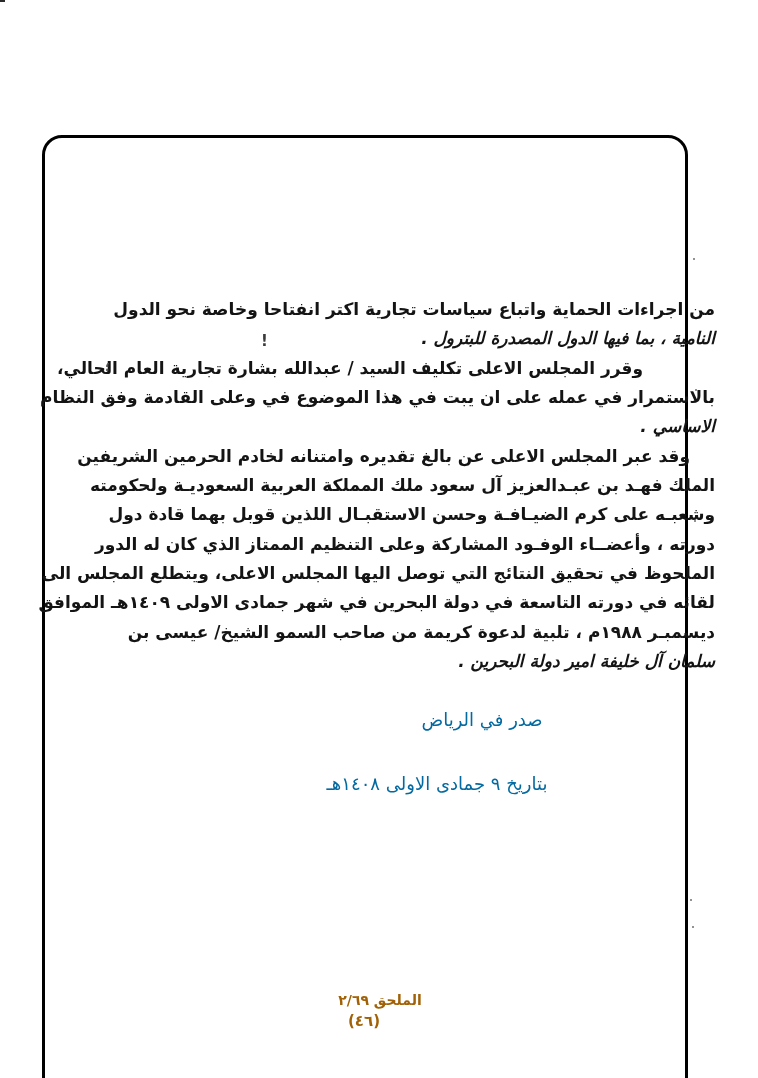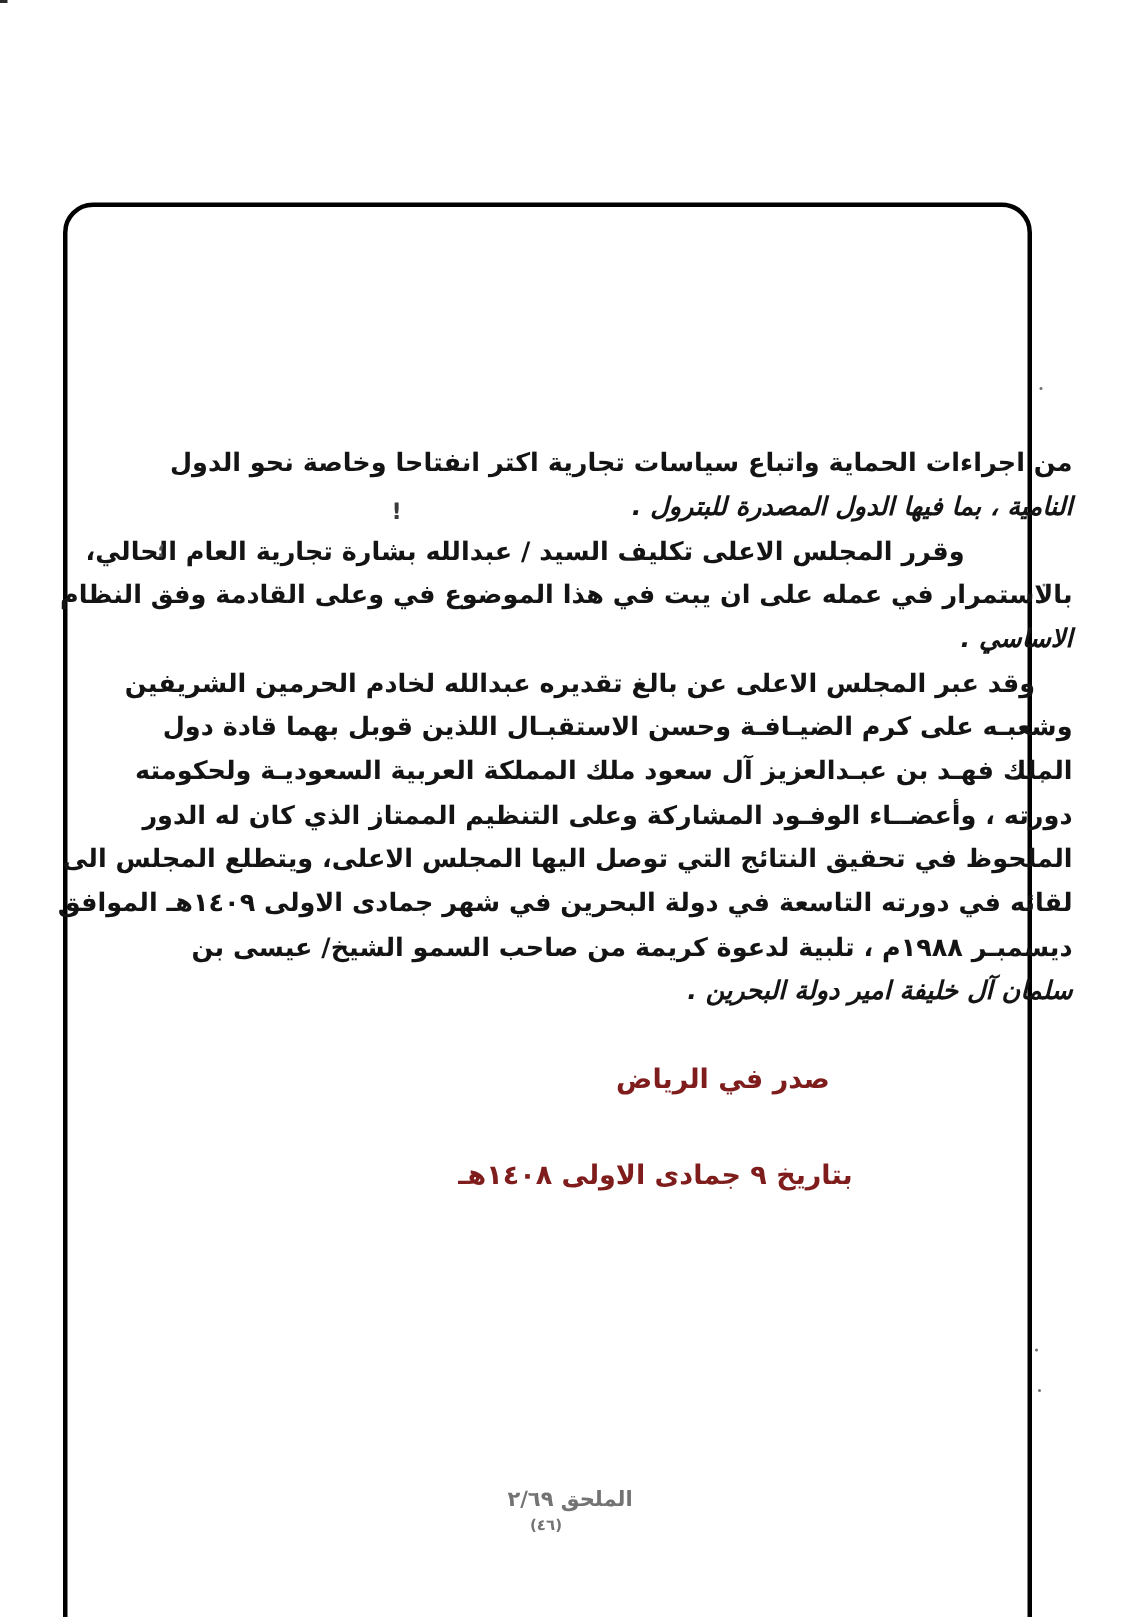--- a/index.html
+++ b/index.html
@@ -48,39 +48,39 @@
   .bline.ind-big { padding-right: 72px; }
   .bline.ind-small { padding-right: 25px; }
 
   
   .issued-line {
     position: absolute;
     transform: translateX(-50%);
     direction: rtl;
     white-space: nowrap;
     font-size: 18px;
-    font-weight: 700;
-    color: #7f1d1d;
+    font-weight: 400;
+    color: #0369a1;
     line-height: 22px;
   }
   #issued-place { left: 437px; top: 571px; }
   #issued-hijri { left: 392px; top: 635px; }
   #issued-greg  { left: 385px; top: 631px; }
 
   
   .footer-line {
     position: absolute;
     transform: translateX(-50%);
     direction: rtl;
     white-space: nowrap;
     font-weight: 700;
-    color: #737373;
+    color: #a16207;
   }
   #footer-annex { left: 380px; top: 992px; font-size: 14px; }
-  #footer-page  { left: 364px; top: 1012px; font-size: 10px; }
+  #footer-page  { left: 364px; top: 1012px; font-size: 15px; }
 
   
   .stray { position: absolute; color: #3a3a3a; font-weight: 700; }
   #stray-excl { left: 216px; top: 194px; font-size: 15px; }
   #stray-semi { left: 60px; top: 222px; font-size: 12px; color: #555; }
   #stray-dash { left: 0px; top: 911px; width: 5px; height: 2px; background: #2a2a2a; }
   .speck { position: absolute; width: 2px; height: 2px; background: #6e6e6e; border-radius: 50%; }
   #speck-1 { left: 693px; top: 258px; }
   #speck-2 { left: 695px; top: 389px; }
   #speck-3 { left: 694px; top: 520px; }
@@ -93,23 +93,23 @@
 <div class="page">
 
   <div class="frame">
 
     <div class="body-text">
       <div class="bline">من اجراءات الحماية واتباع سياسات تجارية اكتر انفتاحا وخاصة نحو الدول</div>
       <div class="bline end">النامية ، بما فيها الدول المصدرة للبترول .</div>
       <div class="bline ind-big">وقرر المجلس الاعلى تكليف السيد / عبدالله بشارة تجارية العام الحالي،</div>
       <div class="bline">بالاستمرار في عمله على ان يبت في هذا الموضوع في وعلى القادمة وفق النظام</div>
       <div class="bline end">الاساسي .</div>
-      <div class="bline ind-small">وقد عبر المجلس الاعلى عن بالغ تقديره عبدالله لخادم الحرمين الشريفين</div>
+      <div class="bline ind-small">وقد عبر المجلس الاعلى عن بالغ تقديره وامتنانه لخادم الحرمين الشريفين</div>
+      <div class="bline">الملك فهـد بن عبـدالعزيز آل سعود ملك المملكة العربية السعوديـة ولحكومته</div>
       <div class="bline">وشعبـه على كرم الضيـافـة وحسن الاستقبـال اللذين قوبل بهما قادة دول</div>
-      <div class="bline">الملك فهـد بن عبـدالعزيز آل سعود ملك المملكة العربية السعوديـة ولحكومته</div>
       <div class="bline">دورته ، وأعضــاء الوفـود المشاركة وعلى التنظيم الممتاز الذي كان له الدور</div>
       <div class="bline">الملحوظ في تحقيق النتائج التي توصل اليها المجلس الاعلى، ويتطلع المجلس الى</div>
       <div class="bline">لقائه في دورته التاسعة في دولة البحرين في شهر جمادى الاولى ١٤٠٩هـ الموافق</div>
       <div class="bline">ديسمبـر ١٩٨٨م ، تلبية لدعوة كريمة من صاحب السمو الشيخ/ عيسى بن</div>
       <div class="bline end">سلمان آل خليفة امير دولة البحرين .</div>
     </div>
 
     <span class="stray" id="stray-excl">!</span>
     <span class="stray" id="stray-semi">؛</span>
 

